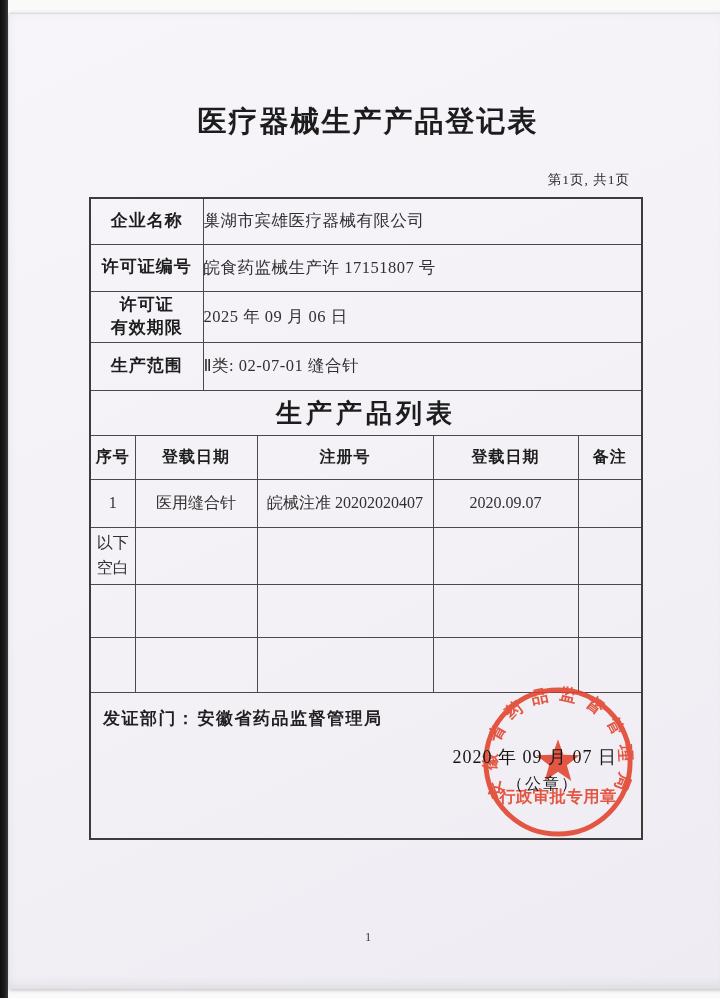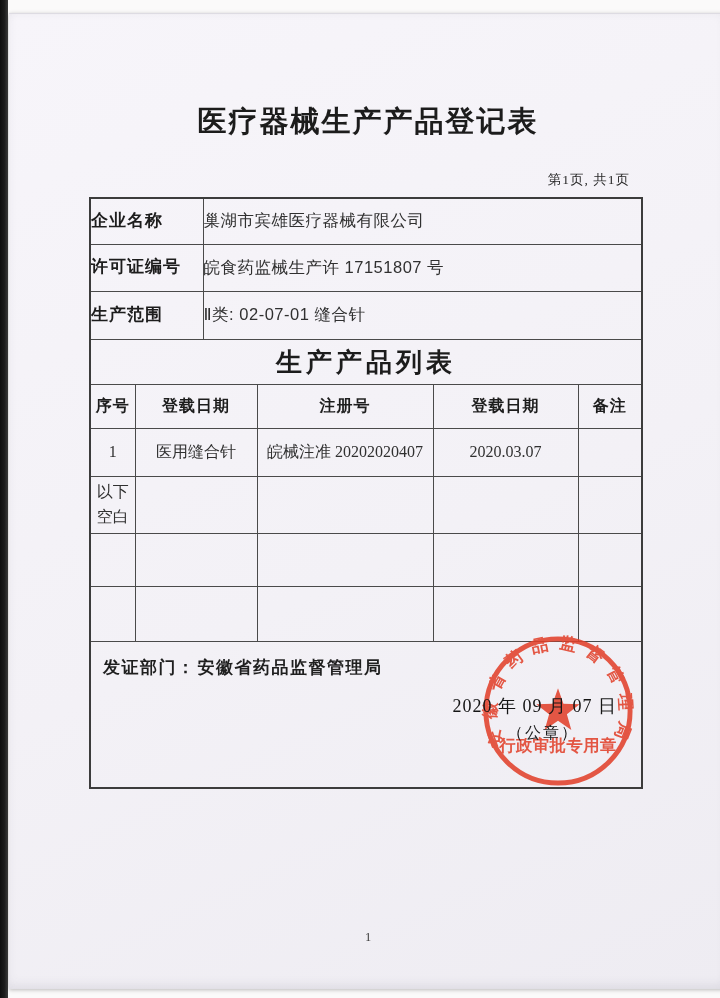--- a/index.html
+++ b/index.html
@@ -39,26 +39,26 @@
   .doc-table{
     position:absolute;left:80px;top:183px;width:550px;
     border:2px solid #3c3c3c;color:#222;
   }
   table{border-collapse:collapse;width:100%;table-layout:fixed;}
   .info-table,.product-table{border-style:hidden;}
   .info-table td,.product-table td,.product-table th{
     border:1.5px solid #4a4a4a;padding:0;overflow:hidden;
   }
   .label-cell{
-    font-weight:bold;text-align:left;font-size:17px;
+    font-weight:bold;text-align:center;font-size:17px;
     white-space:pre-line;line-height:1.3;color:#1d1d1d;letter-spacing:1px;
   }
   .value-cell{
     padding-left:17px;font-size:16.5px;color:#303030;
-    font-family:Liberation Sans, sans-serif;letter-spacing:0.5px;
+    font-family:Liberation Serif, serif;letter-spacing:0.5px;
   }
   .banner{
     height:44px;border-top:1.5px solid #4a4a4a;border-bottom:1.5px solid #4a4a4a;
     display:flex;align-items:center;justify-content:center;
     font-size:26px;font-weight:bold;letter-spacing:4px;color:#1c1c1c;
   }
   .product-table th{
     font-size:16px;font-weight:bold;text-align:center;color:#1d1d1d;letter-spacing:1px;
   }
   .product-table td{
@@ -111,20 +111,25 @@
             <col>
           </colgroup>
         <tbody>
             <tr style="height:45px">
           <td class="label-cell">企业名称</td>
           <td class="value-cell">巢湖市宾雄医疗器械有限公司</td>
         </tr>
         <tr style="height:47px">
           <td class="label-cell">许可证编号</td>
           <td class="value-cell">皖食药监械生产许 17151807 号</td>
+        </tr>
+        <tr style="height:51px">
+          <td class="label-cell">许可证
+有效期限</td>
+          <td class="value-cell">2025 年 09 月 06 日</td>
         </tr>
         <tr style="height:48px">
           <td class="label-cell">生产范围</td>
           <td class="value-cell">Ⅱ类: 02-07-01 缝合针</td>
         </tr>
       </tbody>
         </table>
 
       <div class="banner">生产产品列表</div>
 
@@ -141,21 +146,21 @@
           <th>序号</th>
           <th>登载日期</th>
           <th>注册号</th>
           <th>登载日期</th>
           <th>备注</th>
         </tr>
         <tr style="height:48px">
           <td>1</td>
           <td>医用缝合针</td>
           <td>皖械注准 20202020407</td>
-          <td>2020.03.07</td>
+          <td>2020.09.07</td>
           <td></td>
         </tr>
         <tr style="height:57px">
           <td class="seq-blank">以下
 空白</td>
           <td></td>
           <td></td>
           <td></td>
           <td></td>
         </tr>

